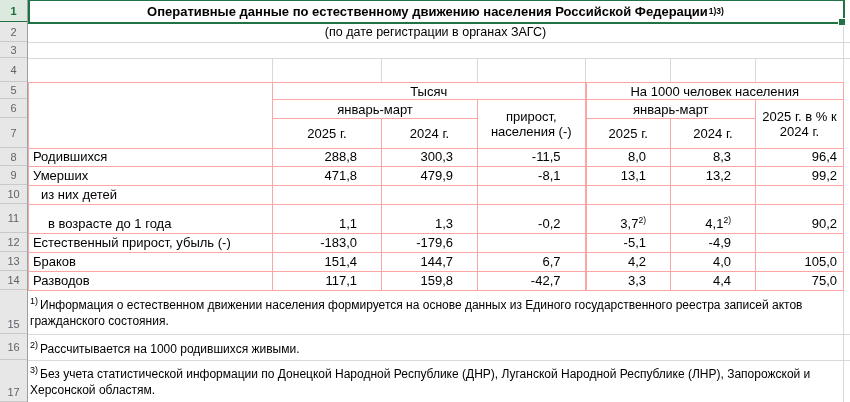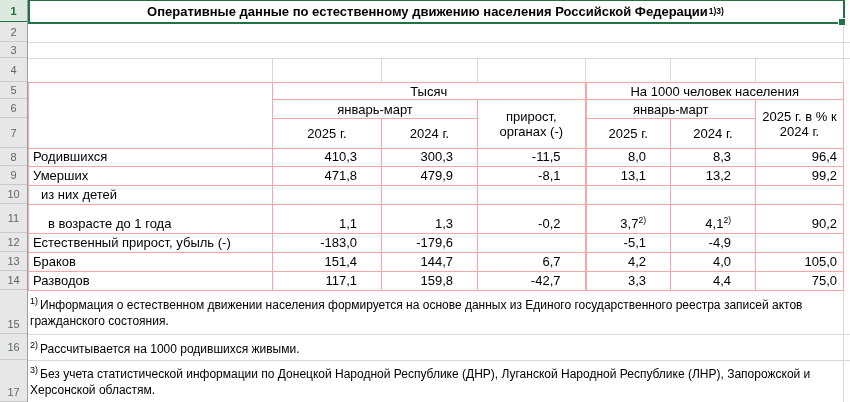--- a/index.html
+++ b/index.html
@@ -74,20 +74,23 @@
   <div class="gl" style="left:843px;top:22px;width:1px;height:380px;"></div>
   <div class="gl" style="left:28px;top:334px;width:822px;height:1px;"></div>
   <div class="gl" style="left:28px;top:360px;width:822px;height:1px;"></div>
 
   <div id="titleCell">
     <span>Оперативные данные по естественному движению населения Российской Федерации</span>
       <sup>1)3)</sup>
   </div>
   <div id="selBox"></div>
   <div id="fillHandle"></div>
+  <div id="subtitleCell">
+    <span>(по дате регистрации в органах ЗАГС)</span>
+  </div>
 
   <table id="main">
     <colgroup>
       <col style="width:244px">
         <col style="width:109px">
         <col style="width:96px">
         <col style="width:108px">
       <col style="width:85px">
         <col style="width:85px">
         <col style="width:88px">
@@ -95,38 +98,38 @@
     <tbody>
       <tr style="height:17px">
         <td rowspan="3" class="hc"></td>
         <td colspan="3" class="hc">Тысяч</td>
         <td colspan="3" class="hc bl2">На 1000 человек населения</td>
       </tr>
       <tr style="height:19px">
         <td colspan="2" class="hc">январь-март</td>
         <td rowspan="2" class="hc">
           <div>прирост,</div>
-          <div>органах (-)</div>
+          <div>населения (-)</div>
         </td>
         <td colspan="2" class="hc bl2">январь-март</td>
         <td rowspan="2" class="hc">
           <div>2025 г. в % к</div>
           <div>2024 г.</div>
         </td>
       </tr>
       <tr style="height:30px">
         <td class="hc">2025 г.</td>
         <td class="hc">2024 г.</td>
         <td class="hc bl2">2025 г.</td>
         <td class="hc">2024 г.</td>
       </tr>
 
       <tr style="height:18px">
         <td class="lab">Родившихся</td>
-        <td class="num">410,3</td>
+        <td class="num">288,8</td>
         <td class="num">300,3</td>
         <td class="num">-11,5</td>
         <td class="num bl2"><span>8,0</span><sup></sup></td>
         <td class="num"><span>8,3</span><sup></sup></td>
         <td class="num pctc">96,4</td>
       </tr>
       <tr style="height:19px">
         <td class="lab">Умерших</td>
         <td class="num">471,8</td>
         <td class="num">479,9</td>

